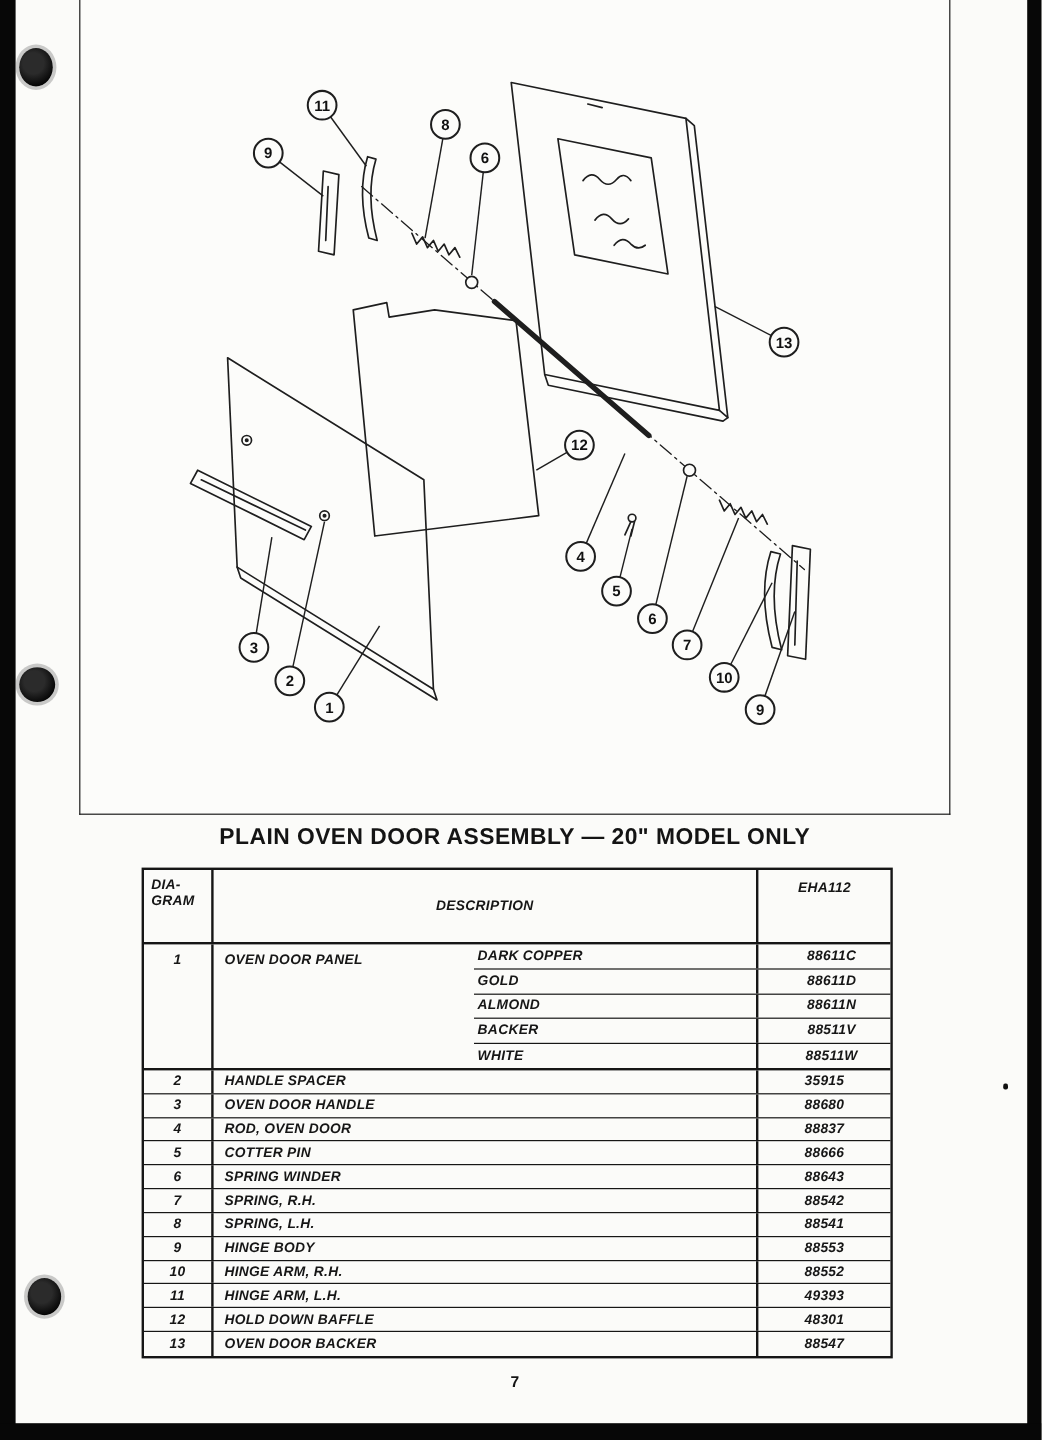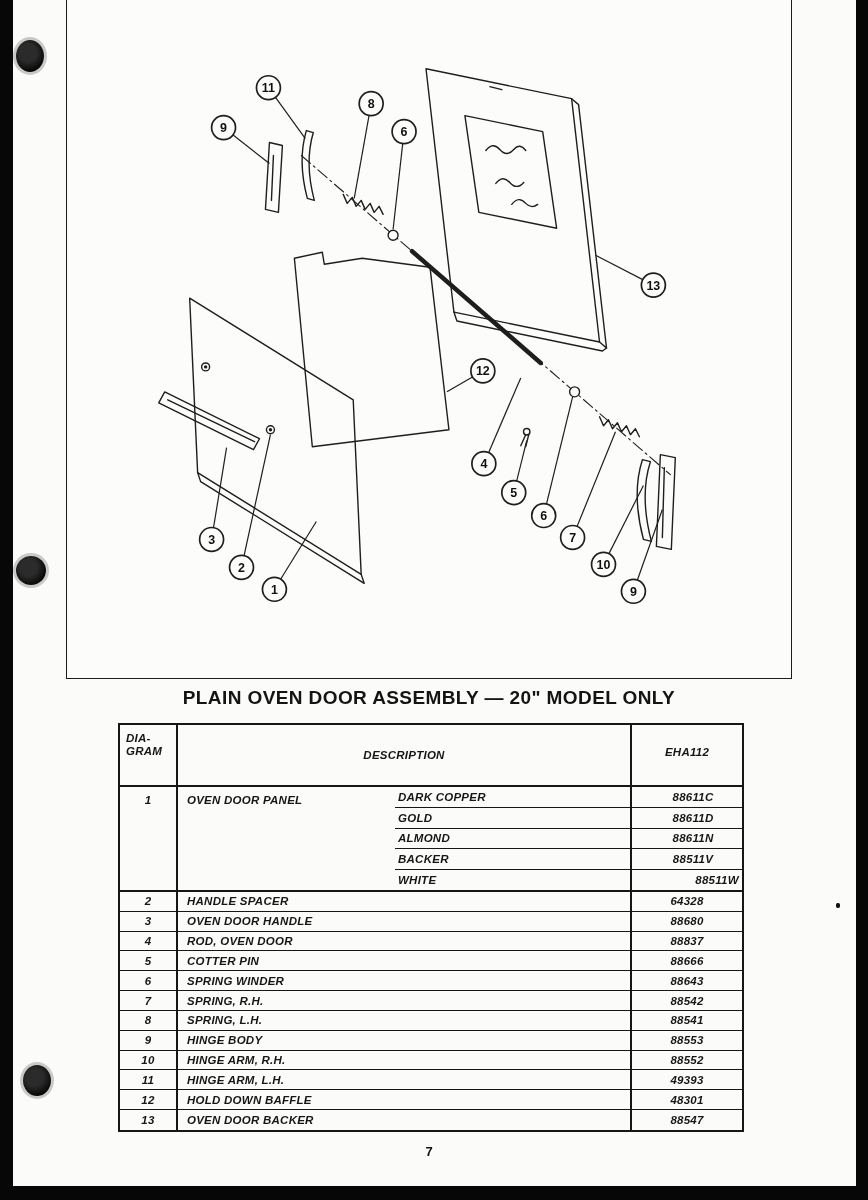--- a/index.html
+++ b/index.html
@@ -45,27 +45,27 @@
   
   .ptable{
     position:absolute;left:118px;top:723px;width:622px;
     border:2.4px solid #161616;background:transparent;
   }
   .cell-text{font-weight:700;font-size:11.5px;letter-spacing:.25px;color:#161616;font-style:italic;}
   .thead{display:grid;grid-template-columns:58px 454px 110px;height:62px;border-bottom:2.4px solid #161616;box-sizing:border-box;}
   .th{display:flex;align-items:center;box-sizing:border-box;}
   .th.c1{flex-direction:column;align-items:flex-start;justify-content:flex-start;padding:7px 0 0 6px;border-right:2px solid #161616;line-height:13px;}
   .th.c2{justify-content:center;border-right:2px solid #161616;}
-  .th.c3{justify-content:center;align-items:flex-start;padding-top:9px;margin-top:12px;}
+  .th.c3{justify-content:center;align-items:flex-start;padding-top:9px;}
   .row1{display:grid;grid-template-columns:58px 217px 347px;height:105px;border-bottom:2px solid #161616;box-sizing:border-box;}
   .row1 .c-num{align-items:flex-start;padding-top:7px;}
   .r1desc{box-sizing:border-box;padding:7px 0 17px 9px;}
   .variants{display:flex;flex-direction:column;}
   .vrow{flex:1;display:grid;grid-template-columns:237px 110px;border-bottom:1.6px solid #161616;box-sizing:border-box;}
-  .vrow:last-child{border-bottom:none;gap:24px;}
+  .vrow:last-child{border-bottom:none;}
   .vcolor{display:flex;align-items:center;padding-left:3px;border-right:2px solid #161616;box-sizing:border-box;}
   .vpart{display:flex;align-items:center;justify-content:center;padding-left:12px;}
   .trow{display:grid;grid-template-columns:58px 454px 110px;height:19.83px;border-bottom:1.6px solid #161616;box-sizing:border-box;}
   .trow:last-child{border-bottom:none;}
   .c-num{display:flex;align-items:center;justify-content:center;border-right:2px solid #161616;box-sizing:border-box;}
   .c-desc{display:flex;align-items:center;padding-left:9px;border-right:2px solid #161616;box-sizing:border-box;}
   .c-part{display:flex;align-items:center;justify-content:center;}
   
   .pageno{position:absolute;left:66px;top:1144px;width:726px;text-align:center;font-size:13px;font-weight:700;}
 </style>
@@ -260,21 +260,21 @@
             <div class="vcolor cell-text">WHITE</div>
             <div class="vpart cell-text">88511W</div>
           </div>
         </div>
     </div>
 
     <div>
         <div class="trow">
           <div class="c-num cell-text">2</div>
           <div class="c-desc cell-text">HANDLE SPACER</div>
-          <div class="c-part cell-text">64328</div>
+          <div class="c-part cell-text">35915</div>
         </div>
         <div class="trow">
           <div class="c-num cell-text">3</div>
           <div class="c-desc cell-text">OVEN DOOR HANDLE</div>
           <div class="c-part cell-text">88680</div>
         </div>
         <div class="trow">
           <div class="c-num cell-text">4</div>
           <div class="c-desc cell-text">ROD, OVEN DOOR</div>
           <div class="c-part cell-text">88837</div>

